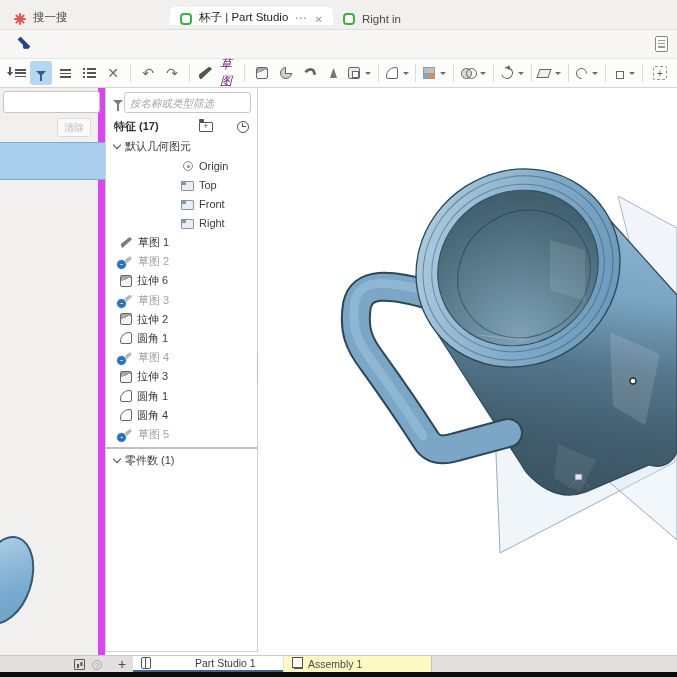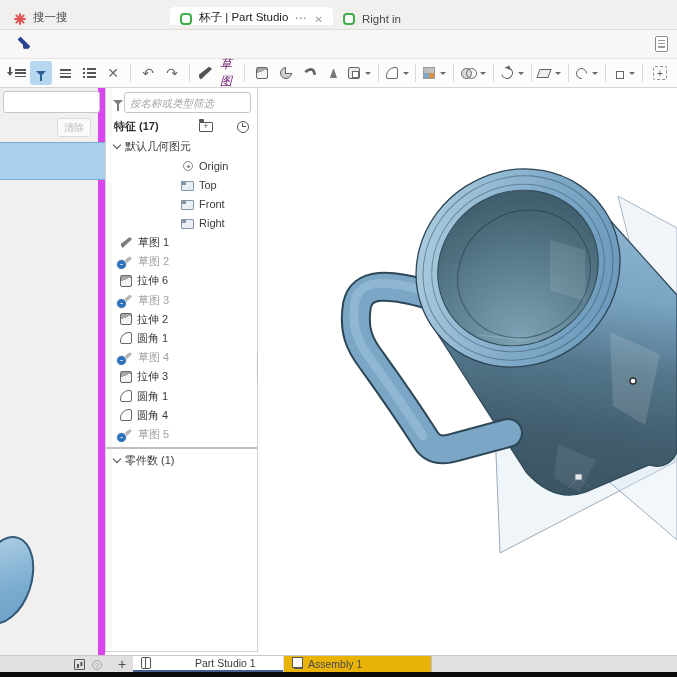--- a/index.html
+++ b/index.html
@@ -126,21 +126,21 @@
   .viewport{position:absolute;left:258px;top:88px;width:419px;height:567px;background:#fff;}
 
   
   .bbar{position:absolute;left:0;top:655px;width:677px;height:17px;background:#e1e0de;border-top:1px solid #cac9c7;}
   .chartico{position:absolute;left:74px;top:3px;width:11px;height:11px;border:1.3px solid #555;border-radius:1px;cursor:pointer;}
   .chartico::before{content:"";position:absolute;left:1.5px;bottom:1.5px;width:2.2px;height:4px;background:#555;box-shadow:3.4px -2px 0 #555;}
   .helpico{position:absolute;left:92px;top:3.5px;width:10px;height:10px;border:1.2px solid #a9a7a5;border-radius:50%;color:#9a9896;font-size:8px;line-height:9px;text-align:center;cursor:pointer;}
   .plusbtn{position:absolute;left:110px;top:0;width:24px;height:16px;border:none;background:transparent;font-size:14px;color:#4a4a4a;line-height:14px;cursor:pointer;}
   .dtab{position:absolute;top:0;height:16px;display:flex;align-items:center;gap:5px;padding:0 8px;font-size:10.5px;color:#3c3c3c;cursor:pointer;}
   .dtab1{left:133px;width:150px;background:#fff;border-bottom:2.5px solid #44608e;gap:44px;}
-  .dtab2{left:284px;width:148px;background:#eab308;border-right:1px solid #c4c3c1;color:#4a4a4a;}
+  .dtab2{left:284px;width:148px;background:#fef9c3;border-right:1px solid #c4c3c1;color:#4a4a4a;}
   .psico{position:relative;width:10px;height:12px;border:1.2px solid #555;border-radius:2px;background:#fff;flex:none;}
   .psico::before{content:"";position:absolute;left:3px;top:0;width:1.2px;height:10px;background:#555;}
   .asico{position:relative;width:9px;height:9px;border:1.2px solid #555;background:#d0d0d0;flex:none;margin-left:2px;}
   .asico::before{content:"";position:absolute;left:-3.4px;top:-3.4px;width:9px;height:9px;border:1.2px solid #555;background:#fff;}
   .blackstrip{position:absolute;left:0;top:672px;width:677px;height:5px;background:#0b0b0b;}
 </style>
 </head>
 <body>
 
 <div class="screen">

